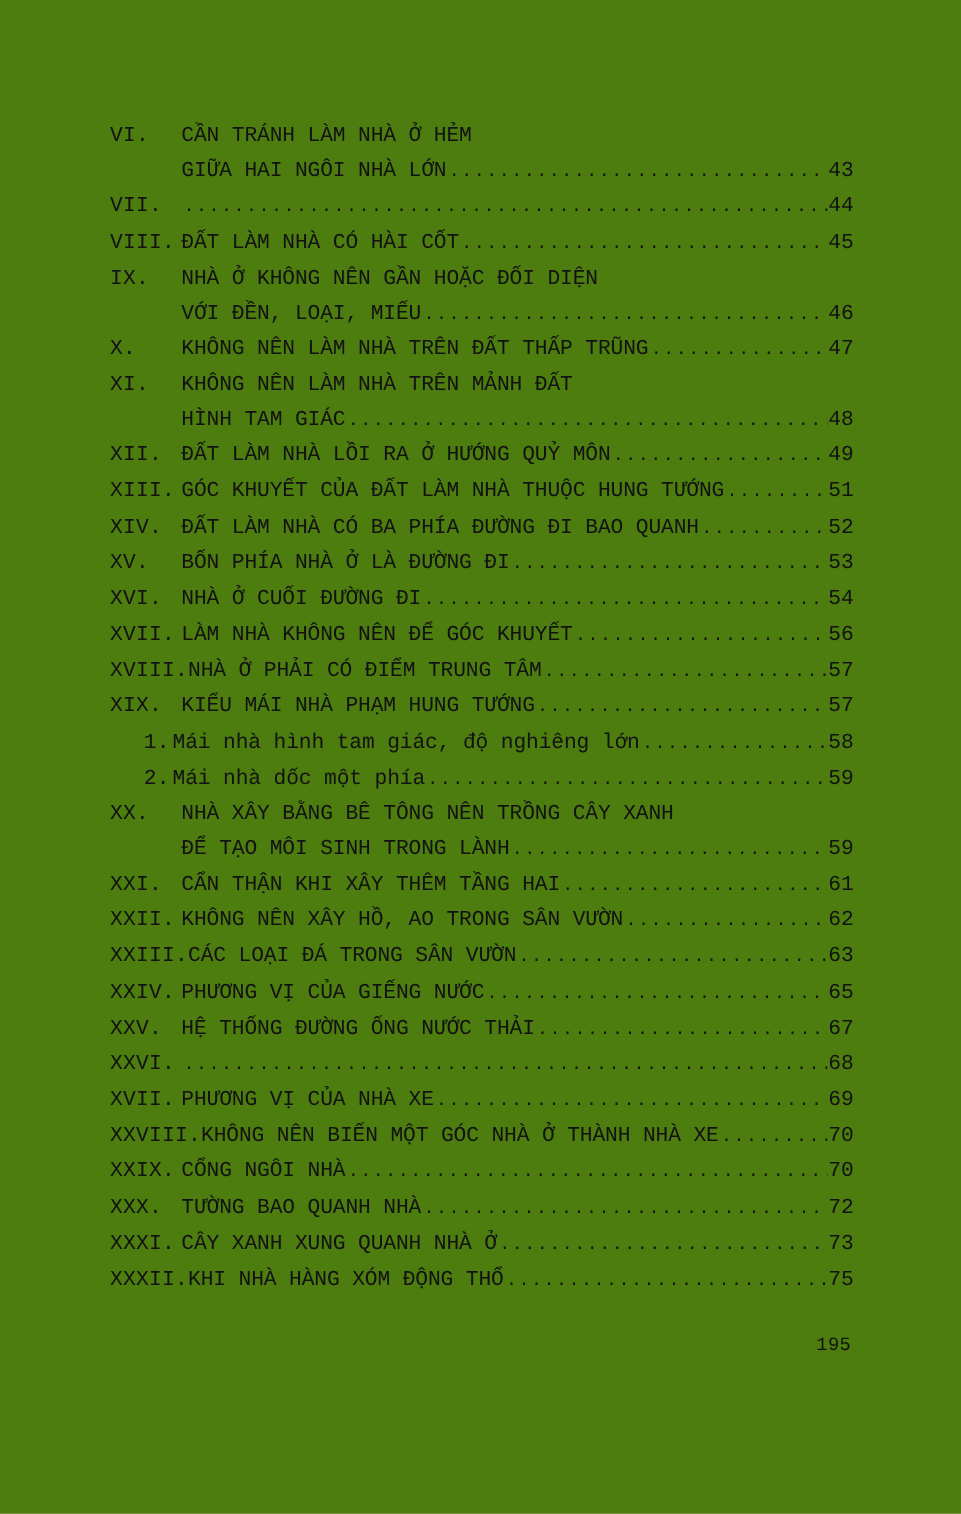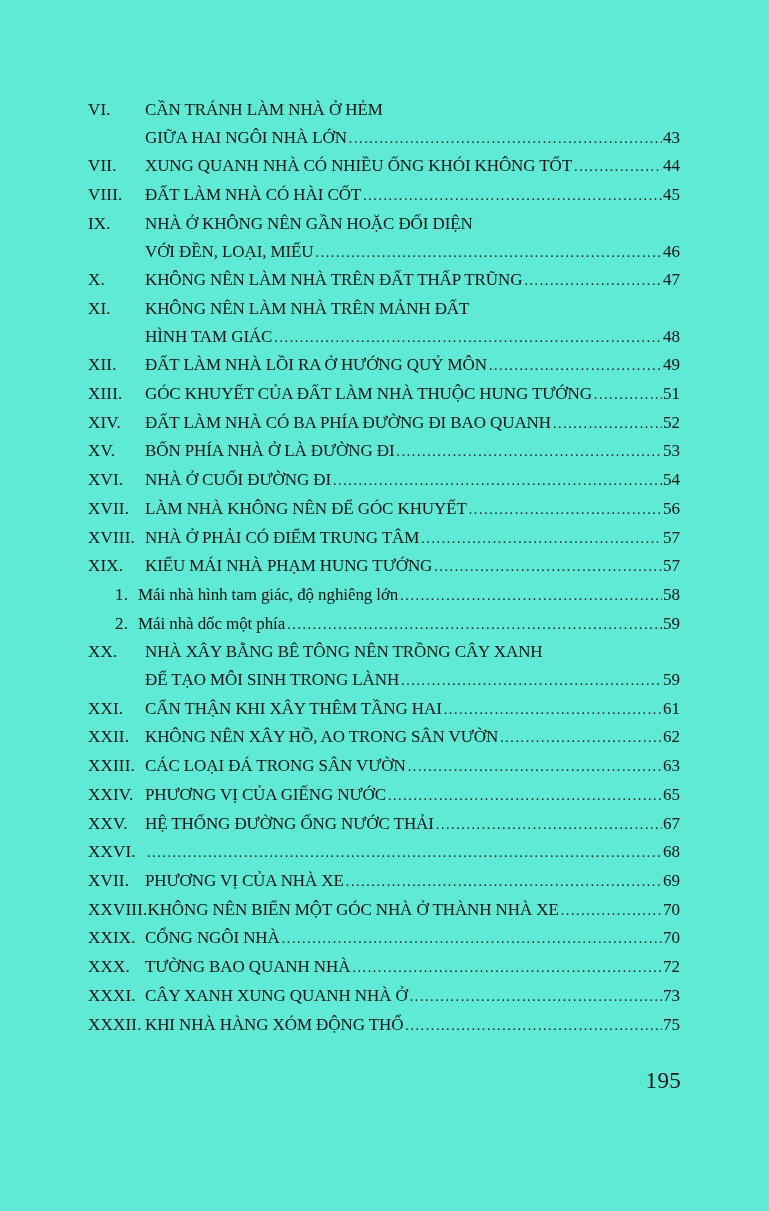--- a/index.html
+++ b/index.html
@@ -5,21 +5,21 @@
   * { margin: 0; padding: 0; box-sizing: border-box; }
   html, body { background: #ffffff; }
   body {
     width: 769px;
     height: 1211px;
     position: relative;
     overflow: hidden;
     font-family: "Liberation Serif", serif;
     color: #121212;
   }
-  .doc-page { position: absolute; inset: 0; background: #5eead4; }
+  .doc-page { position: absolute; inset: 0; background: #4d7c0f; font-family: Liberation Mono, monospace; }
   .toc {
     position: absolute;
     top: 96px;
     left: 88px;
     right: 86px;
   }
   .toc-row {
     display: flex;
     align-items: baseline;
     line-height: 27.7px;
@@ -51,42 +51,41 @@
     letter-spacing: 1.6px;
   }
   .page-num {
     flex: 0 0 auto;
     min-width: 20px;
   }
   .folio {
     position: absolute;
     top: 1068px;
     right: 88px;
-    font-size: 23px;
+    font-size: 15px;
     letter-spacing: 0.3px;
   }
 </style>
 </head>
 <body>
 
 <div class="doc-page">
   <div class="toc" id="toc">
       <div class="toc-row">
         <span class="numeral">VI.</span>
         <span class="title">CẦN TRÁNH LÀM NHÀ Ở HẺM</span>
       </div>
       <div class="toc-row">
         <span class="numeral"></span>
         <span class="title">GIỮA HAI NGÔI NHÀ LỚN</span>
         <span class="leader"></span>
         <span class="page-num">43</span>
       </div>
       <div class="toc-row">
         <span class="numeral">VII.</span>
-        <span class="title">XUNG QUANH NHÀ CÓ NHIỀU ỐNG KHÓI KHÔNG TỐT</span>
         <span class="leader"></span>
         <span class="page-num">44</span>
       </div>
       <div class="toc-row">
         <span class="numeral">VIII.</span>
         <span class="title">ĐẤT LÀM NHÀ CÓ HÀI CỐT</span>
         <span class="leader"></span>
         <span class="page-num">45</span>
       </div>
       <div class="toc-row">

